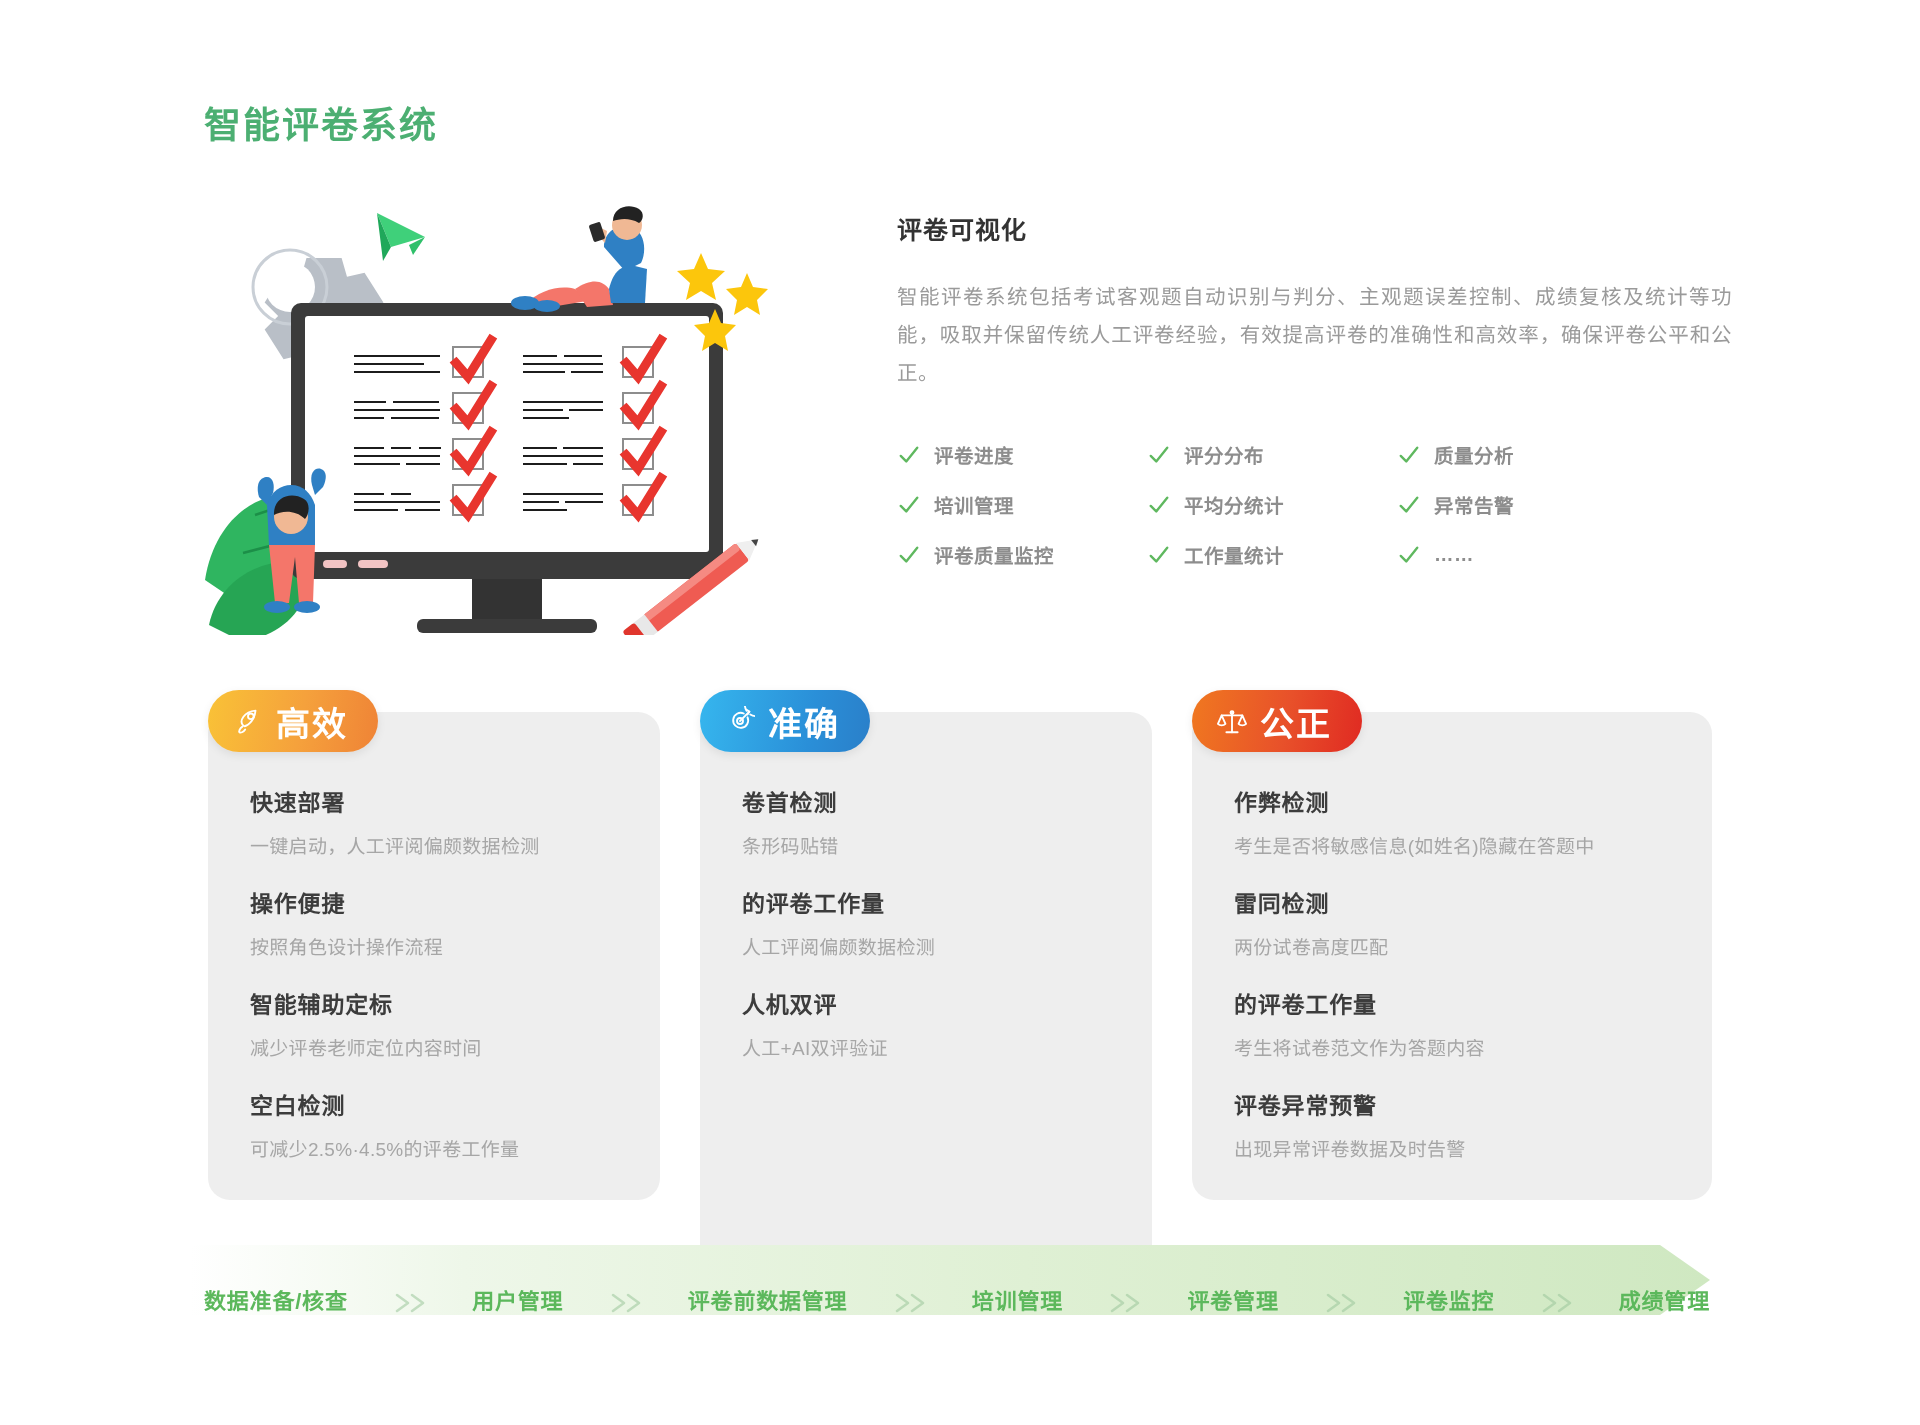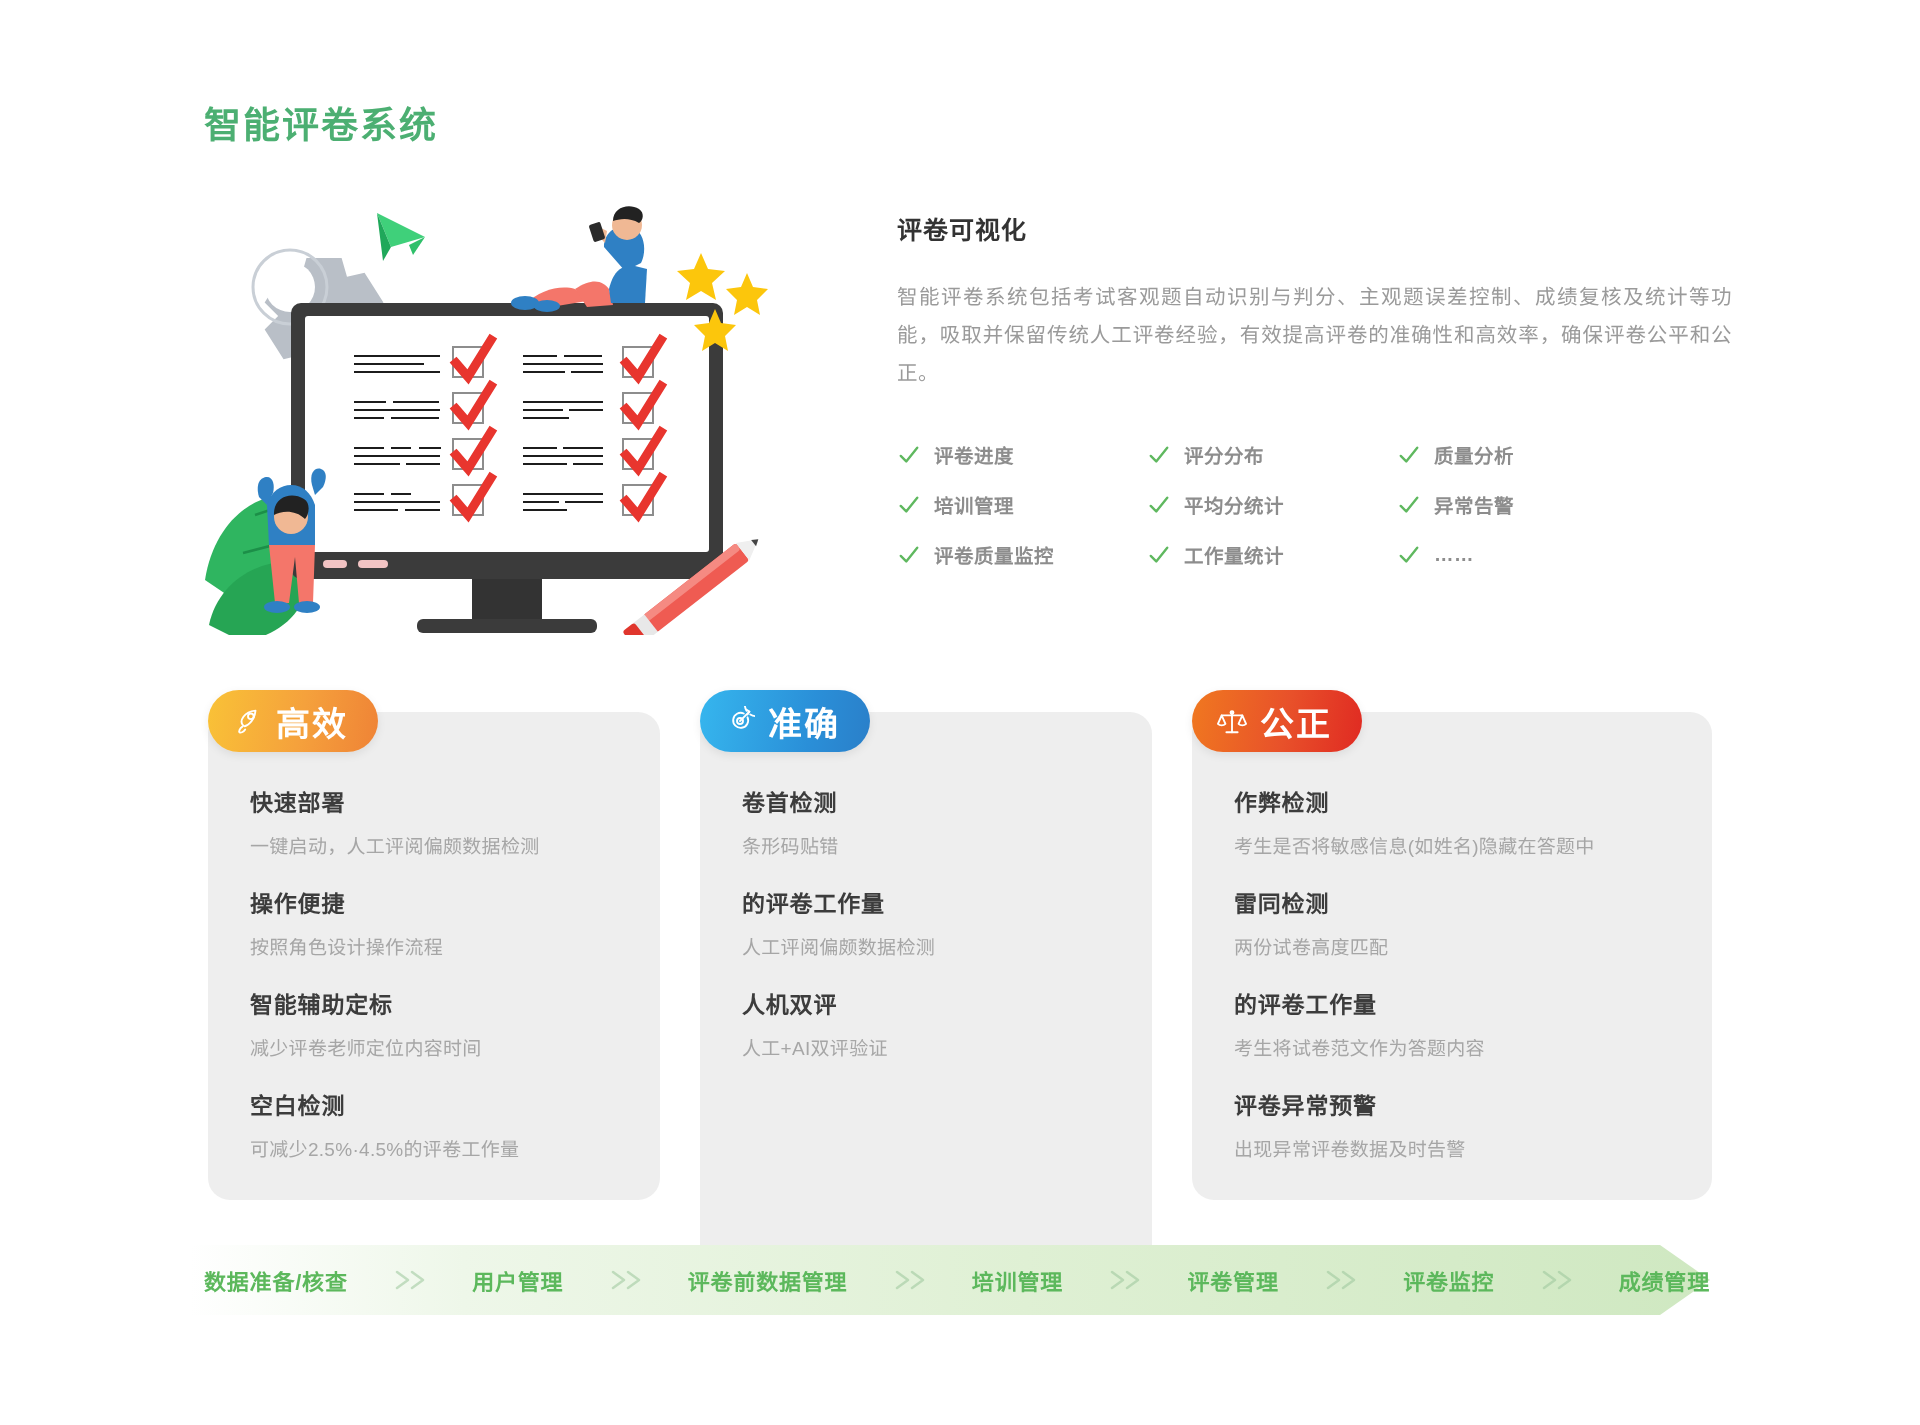--- a/index.html
+++ b/index.html
@@ -75,21 +75,21 @@
     font-size: 23px; font-weight: 700; color: #3c3c3c;
     letter-spacing: 0.8px; margin-bottom: 13px;
   }
   .feat-desc { font-size: 19px; color: #a6a6a6; letter-spacing: 0.3px; }
 
   
   .flow-wrap { position: absolute; left: 190px; top: 1245px; width: 1520px; height: 70px; }
   .flow-bg { position: absolute; inset: 0; }
   .flow-items {
     position: absolute; inset: 0;
-    display: flex; align-items: center; padding-left: 14px; gap: 36px;
+    display: flex; align-items: flex-end; padding-left: 14px; gap: 36px;
   }
   .flow-step {
     font-size: 22px; font-weight: 700; color: #5cb85c;
     letter-spacing: 0.8px; white-space: nowrap;
   }
   .flow-sep { width: 74px; display: flex; justify-content: center; align-items: center; }
   .flow-sep svg { opacity: 0.55; }
 </style>
 </head>
 <body>

